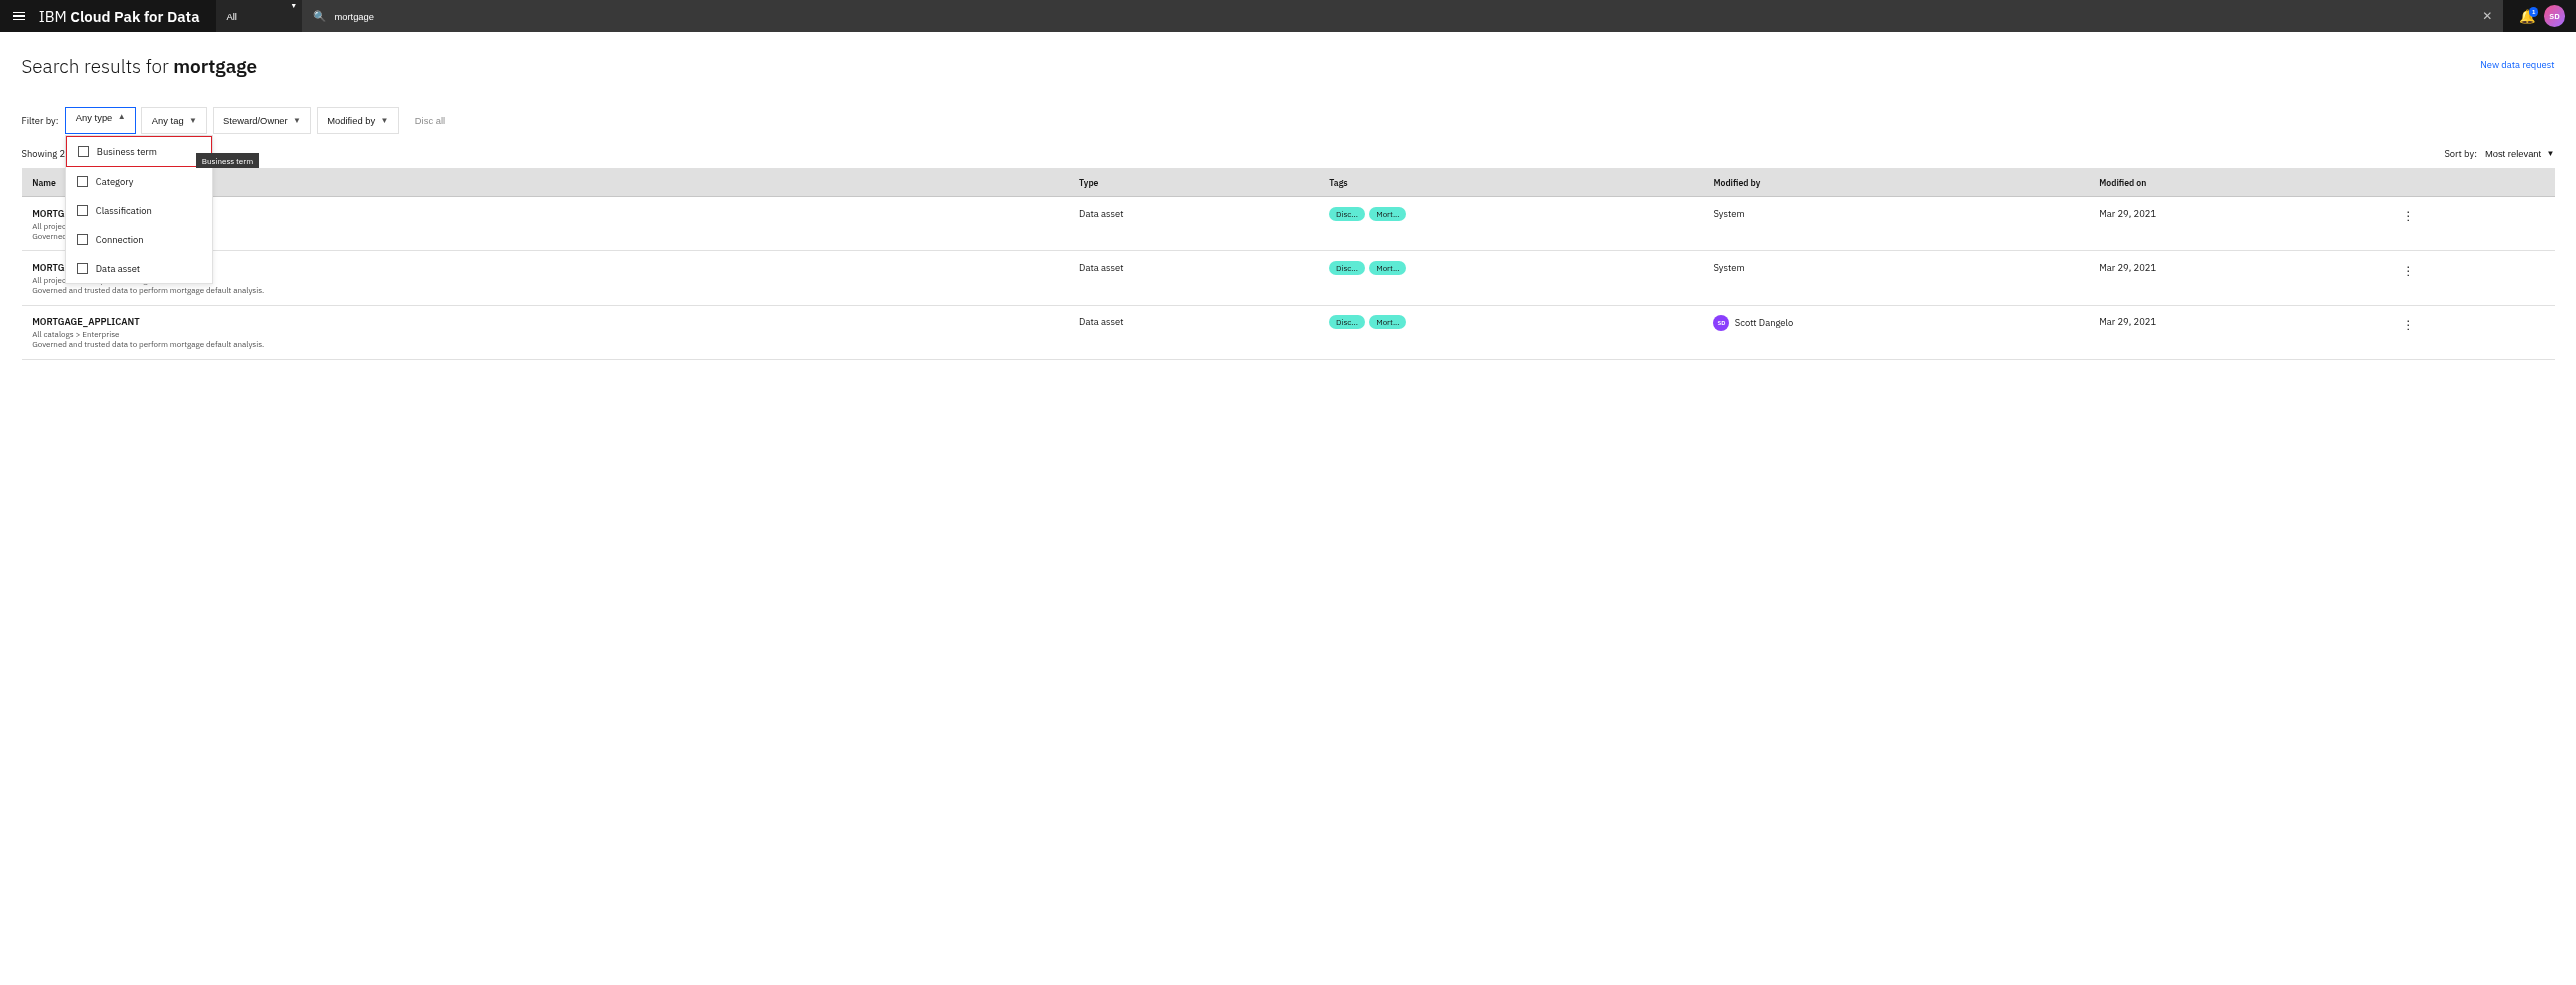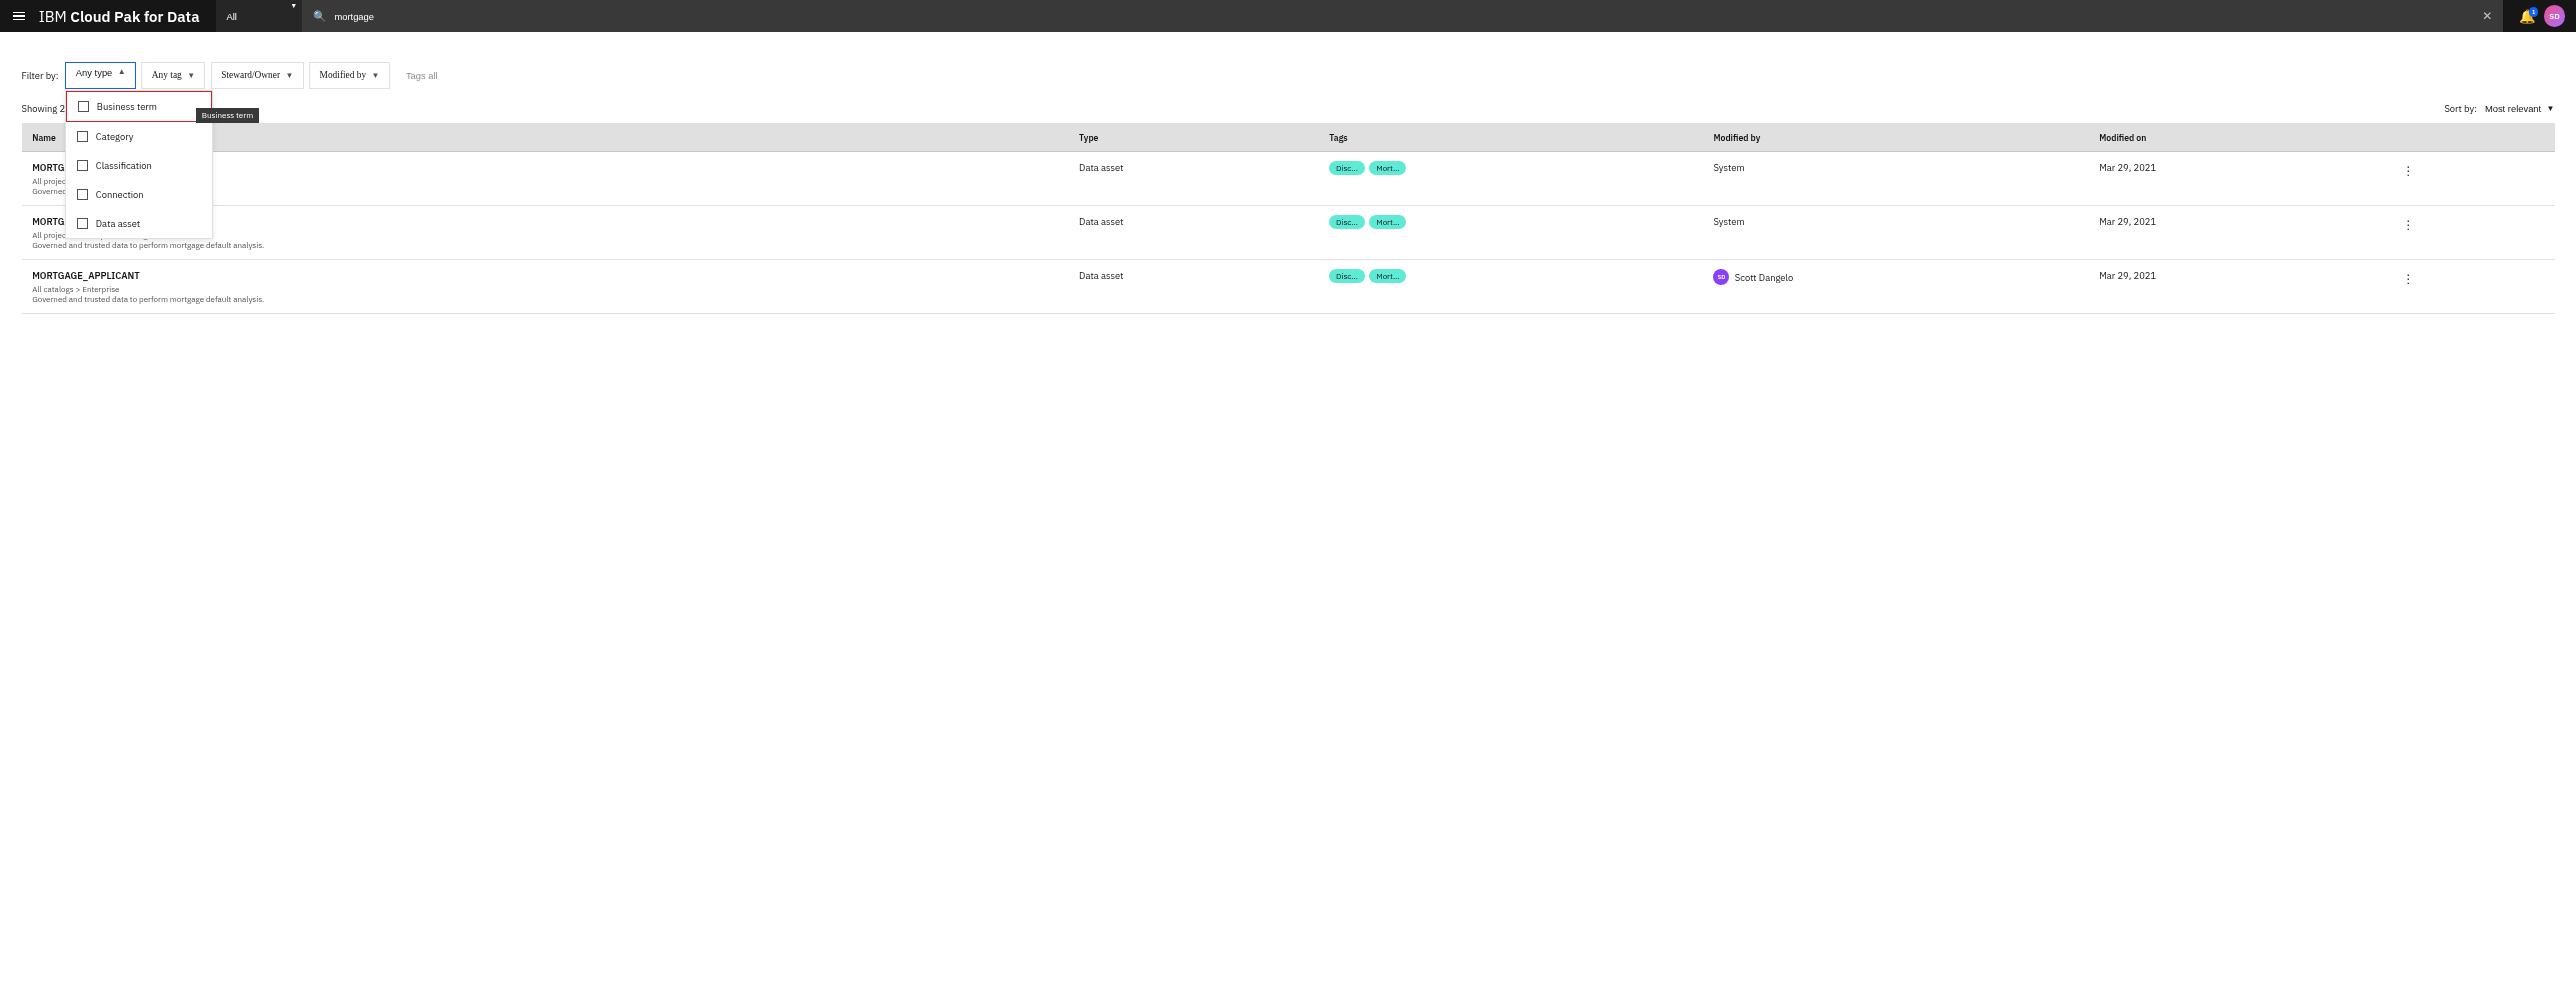--- a/index.html
+++ b/index.html
@@ -208,21 +208,20 @@
       align-items: center;
       gap: 5.4px;
       border: 0.7px solid #e0e0e0;
       background: #fff;
       padding: 4px 9.4px;
       font-size: 9.4px;
       cursor: pointer;
       color: #161616;
       height: 27px;
       margin-left: 5.4px;
-      font-family: Liberation Serif, serif;
     }
     .filter-btn-plain .chevron { font-size: 8px; color: #525252; }
     .clear-all-btn {
       background: none;
       border: none;
       color: #8d8d8d;
       font-size: 9.4px;
       cursor: pointer;
       margin-left: 16px;
     }
@@ -427,20 +426,26 @@
     <button class="notification-btn">
       🔔
       <span class="notification-badge">1</span>
     </button>
     <div class="user-avatar">SD</div>
   </div>
 </nav>
 
 <div class="main-content">
 
+  <div class="page-header">
+    <h1 class="page-title">
+      <span>Search results for </span><strong>mortgage</strong>
+    </h1>
+    <a class="new-data-request-link">New data request</a>
+  </div>
 
   <div class="filter-bar">
     <span class="filter-label">Filter by:</span>
 
     <div class="filter-wrapper">
       <button class="filter-btn">
         <span>Any type</span>
         <span class="chevron">▲</span>
       </button>
 
@@ -476,21 +481,21 @@
       <span class="chevron">▼</span>
     </button>
     <button class="filter-btn-plain">
       <span>Steward/Owner</span>
       <span class="chevron">▼</span>
     </button>
     <button class="filter-btn-plain">
       <span>Modified by</span>
       <span class="chevron">▼</span>
     </button>
-    <button class="clear-all-btn">Tags all</button>
+    <button class="clear-all-btn">Disc all</button>
   </div>
 
   <div class="results-row">
     <span class="results-count">Showing 2</span>
     <div class="sort-area">
       <span class="sort-label">Sort by:</span>
       <button class="sort-select-btn">
         <span>Most relevant</span>
         <span class="chevron">▼</span>
       </button>

